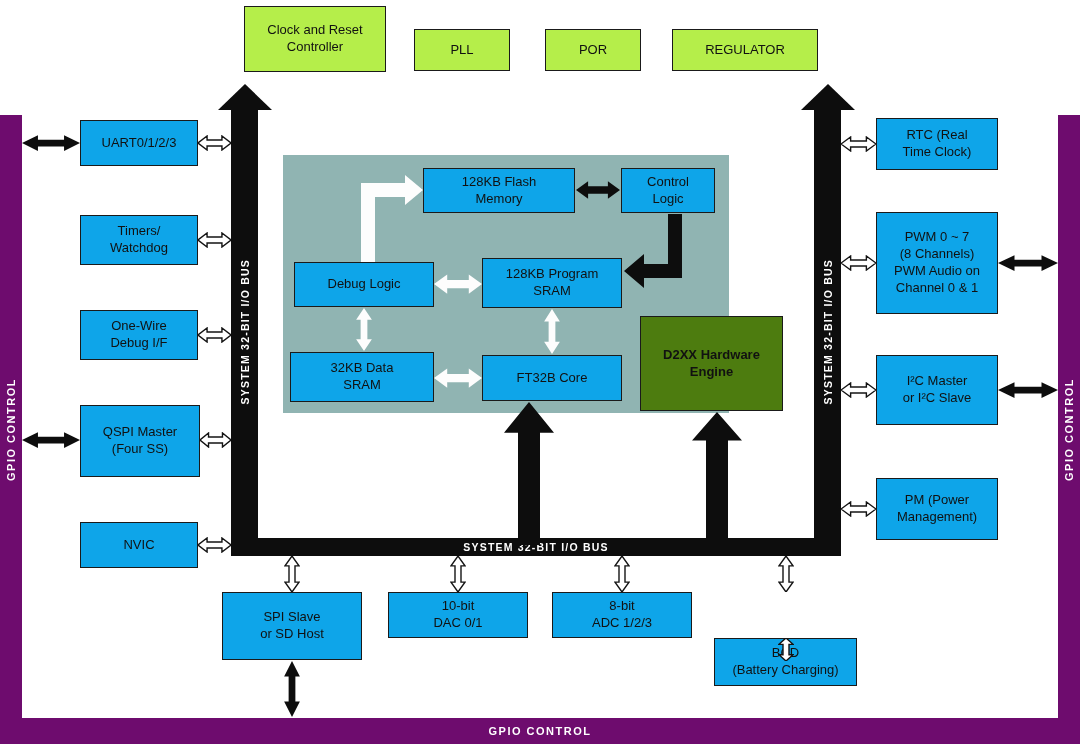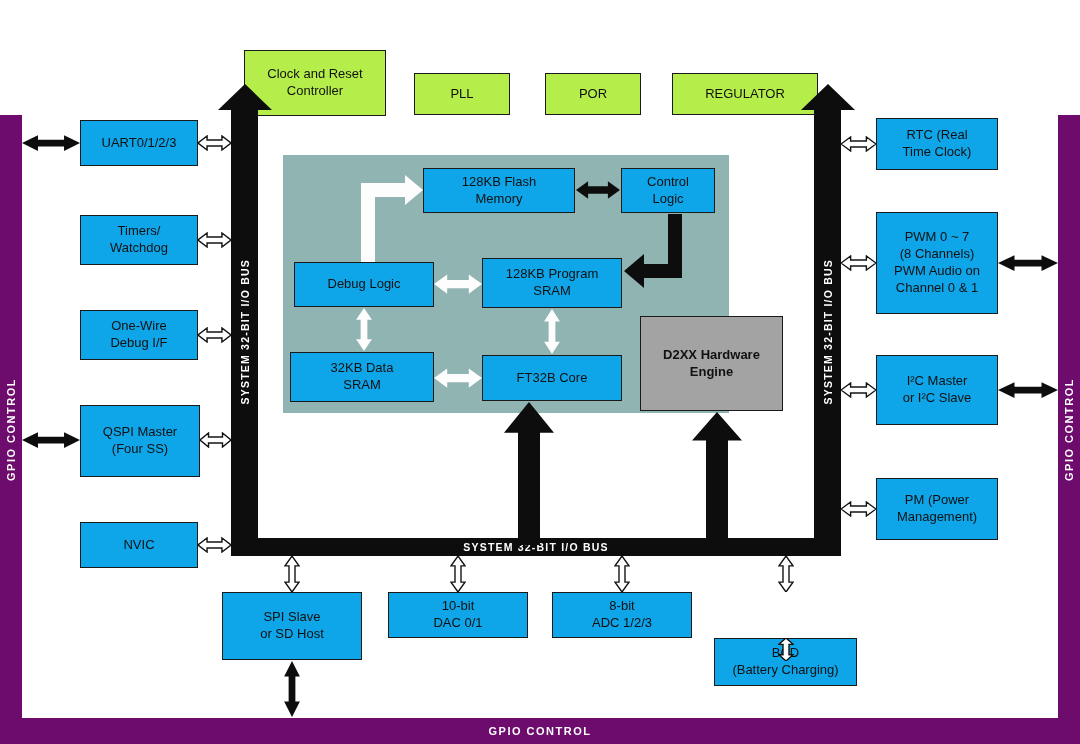--- a/index.html
+++ b/index.html
@@ -1,22 +1,22 @@
 <!DOCTYPE html>
 <html><head>
 <meta charset="utf-8">
 <style>
   html,body{margin:0;padding:0;background:#fff;}
   .stage{position:relative;width:1080px;height:744px;background:#fff;overflow:hidden;
          font-family:"Liberation Sans",sans-serif;}
   .box{position:absolute;box-sizing:border-box;background:#0ea5e9;border:1.6px solid #1a1a1a;
        display:flex;align-items:center;justify-content:center;text-align:center;
        font:13px/1.3 "Liberation Sans",sans-serif;color:#111;white-space:pre-line;}
-  .green{background:#b5ee4a;margin-top:44px;}
-  .yellow{background:#a3a3a3;font-weight:bold;}
+  .green{background:#b5ee4a;}
+  .yellow{background:#4d7c0f;font-weight:bold;}
   .bar{position:absolute;background:#6e0c6e;display:flex;align-items:center;justify-content:center;}
   .bar-label{color:#fff;font:bold 11px "Liberation Sans",sans-serif;letter-spacing:1.5px;white-space:nowrap;}
   .vtext{writing-mode:vertical-rl;transform:rotate(180deg);}
   .vbus{position:absolute;width:27px;background:#0d0d0d;display:flex;align-items:center;justify-content:center;}
   .hbus{position:absolute;height:18px;background:#0d0d0d;display:flex;align-items:center;justify-content:center;}
   .bus-label{color:#fff;font:bold 10.5px "Liberation Sans",sans-serif;letter-spacing:1.2px;white-space:nowrap;}
   svg.arr{position:absolute;overflow:visible;display:block;}
   .hollow{fill:#ffffff;stroke:#141414;stroke-width:1.4;}
   .solid{fill:#0d0d0d;stroke:none;}
   .white-arr{fill:#fdfdfd;stroke:none;}

